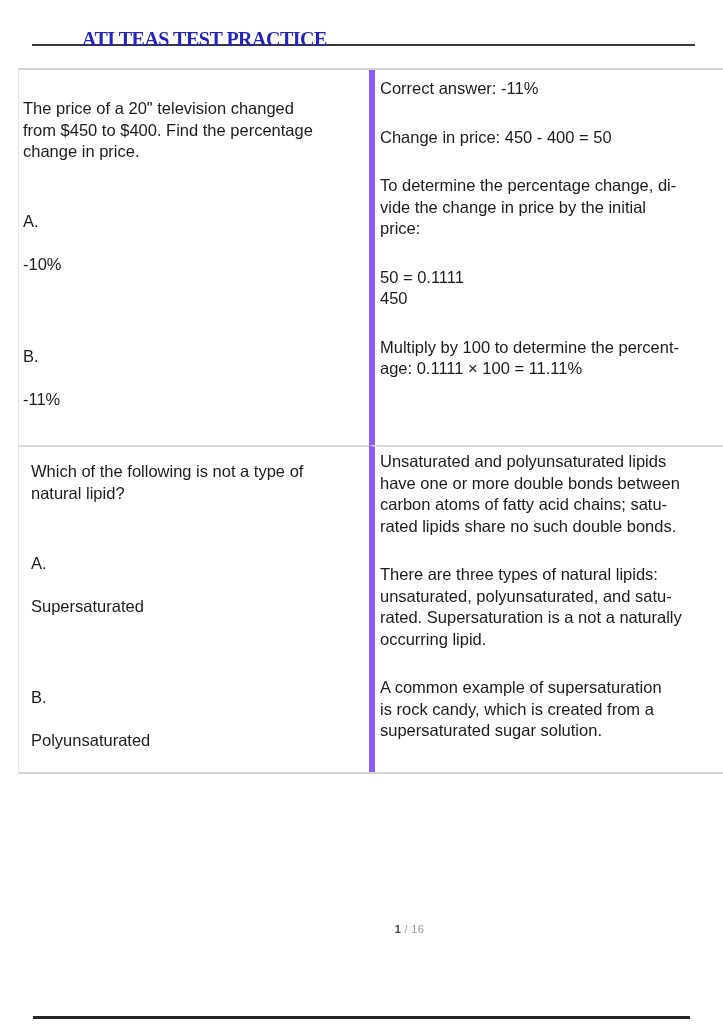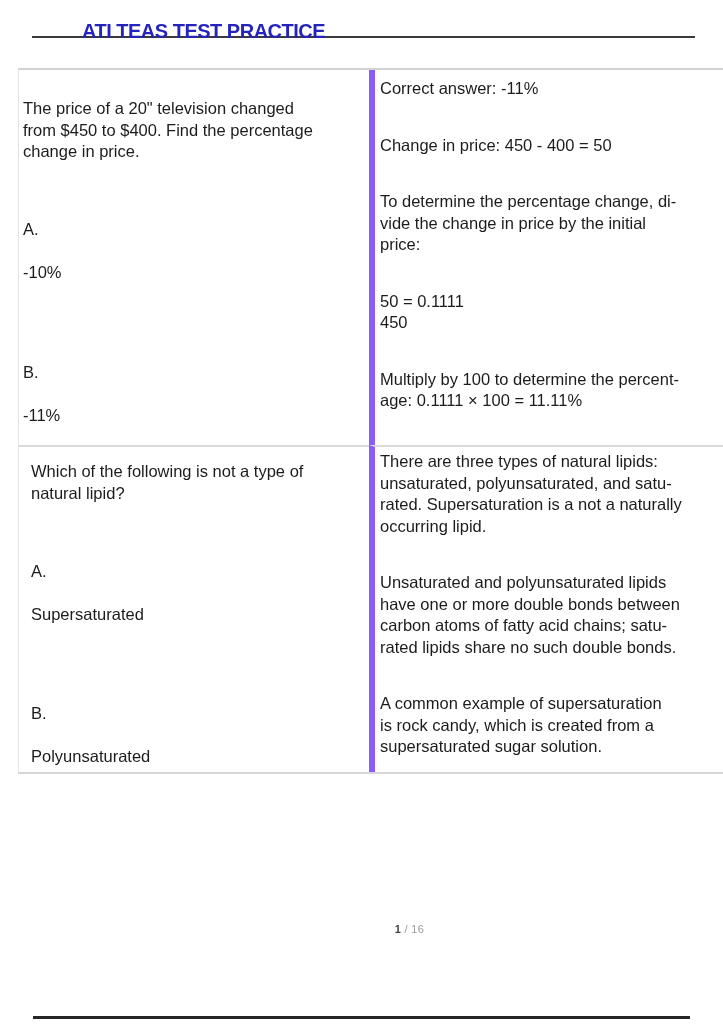--- a/index.html
+++ b/index.html
@@ -10,21 +10,21 @@
   body {
     width: 723px;
     height: 1024px;
     position: relative;
     overflow: hidden;
     font-family: "Liberation Sans", sans-serif;
     color: #1c1c1c;
   }
 
   
-  .header { position: absolute; left: 0; top: 0; width: 723px; height: 60px; }
+  .header { position: absolute; left: 0; top: 8px; width: 723px; height: 60px; font-family: Liberation Serif, serif; }
   .header-rule {
     position: absolute;
     left: 32px;
     width: 663px;
     top: 36px;
     height: 2px;
     background: #3a3a3a;
     z-index: 0;
   }
   .page-title {
@@ -57,21 +57,21 @@
     line-height: 21.5px;
   }
   .cell { box-sizing: border-box; overflow: hidden; }
   .cell-q { padding: 28px 6px 0 4px; }
   .cell-a { border-left: 6px solid #8b5cf6; padding: 8px 6px 0 5px; }
   .row2 { border-top: 2px solid #dadada; }
   .cell-q.q2 { padding-top: 14px; padding-left: 12px; }
   .cell-a.a2 { padding-top: 4px; }
 
   .para { margin: 0; white-space: pre-line; }
-  .para + .para { margin-top: 35px; }
+  .para + .para { margin-top: 27px; }
   .choice-label, .choice-text { display: block; }
 
   
   .page-indicator {
     position: absolute;
     left: 0;
     top: 923px;
     width: 723px;
     text-align: center;
     font-size: 11px;
@@ -139,28 +139,28 @@
       <span class="choice-text">Supersaturated</span>
     </p>
     <p class="para">
       <span class="choice-label">B.</span>
       <span class="choice-text">Polyunsaturated</span>
     </p>
 
   </div>
 
   <div class="cell cell-a a2 row2">
+    <p class="para">Unsaturated and polyunsaturated lipids
+have one or more double bonds between
+carbon atoms of fatty acid chains; satu-
+rated lipids share no such double bonds.</p>
     <p class="para">There are three types of natural lipids:
 unsaturated, polyunsaturated, and satu-
 rated. Supersaturation is a not a naturally
 occurring lipid.</p>
-    <p class="para">Unsaturated and polyunsaturated lipids
-have one or more double bonds between
-carbon atoms of fatty acid chains; satu-
-rated lipids share no such double bonds.</p>
     <p class="para">A common example of supersaturation
 is rock candy, which is created from a
 supersaturated sugar solution.</p>
   </div>
 
 </div>
 
 <div class="page-indicator">
   <span class="pg-current">1</span>
   <span class="pg-sep">/</span>

